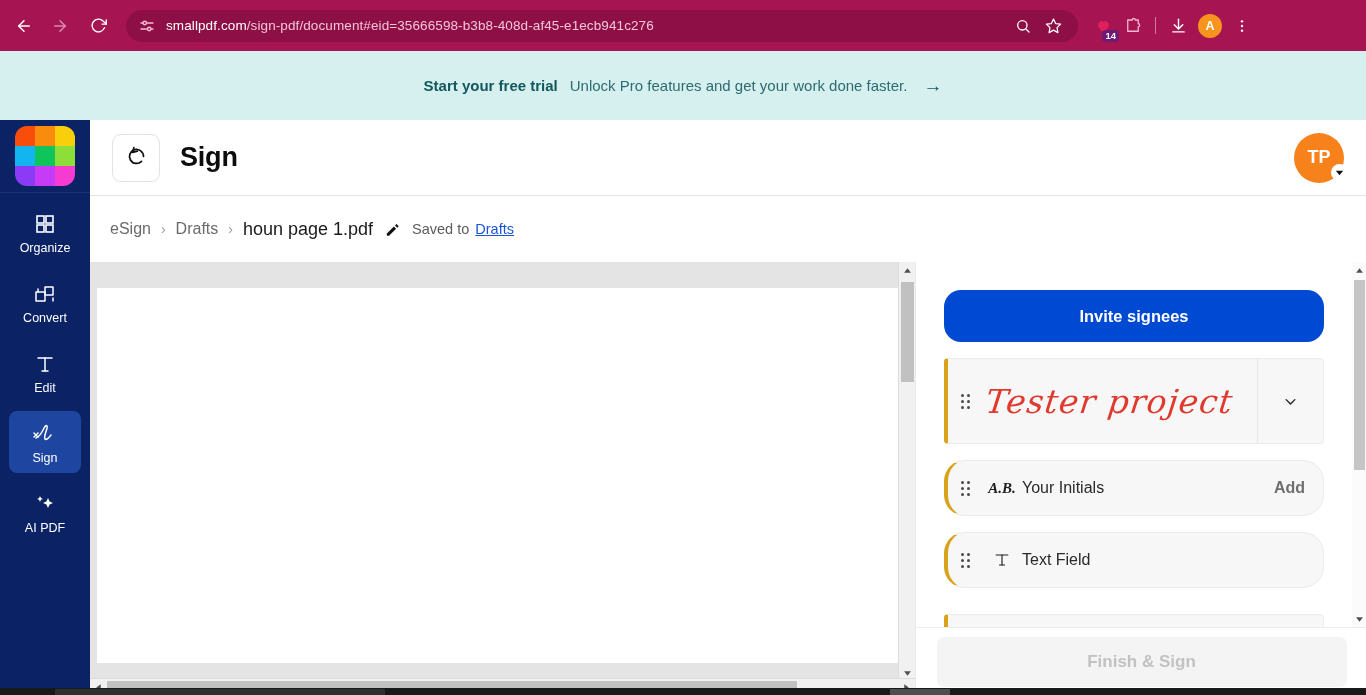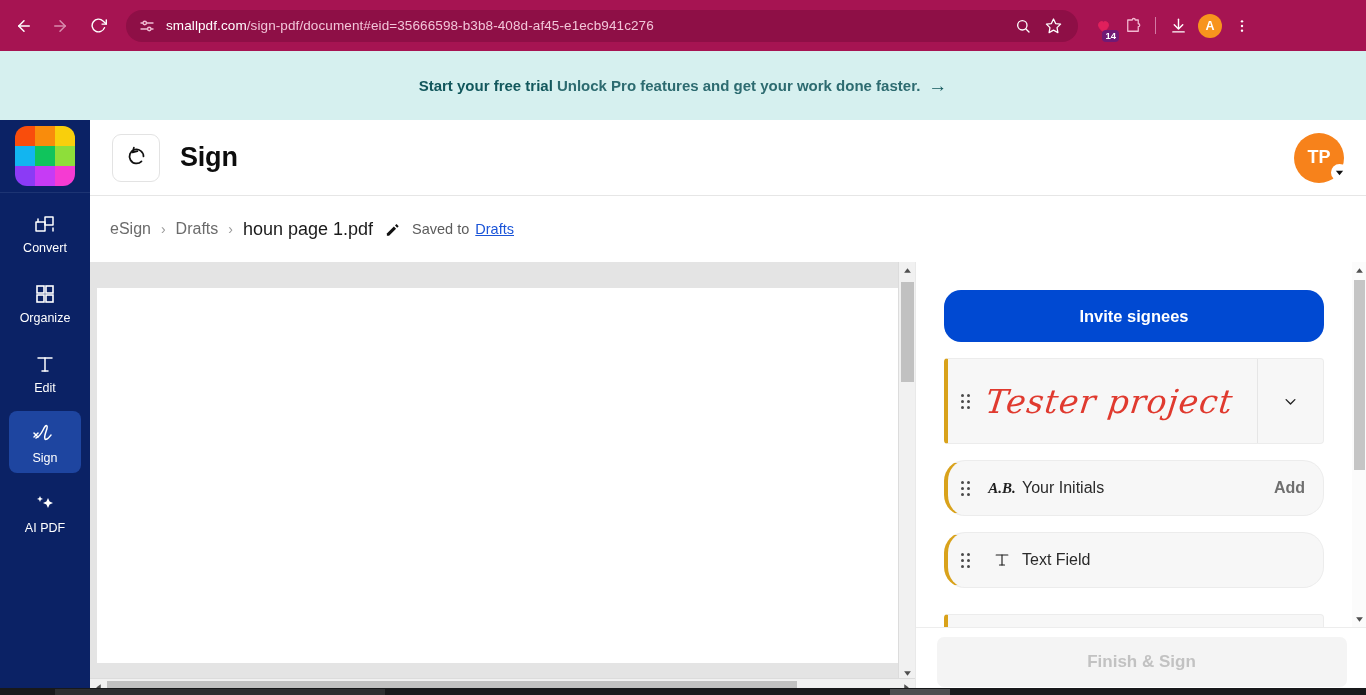--- a/index.html
+++ b/index.html
@@ -77,25 +77,25 @@
     display: flex; align-items: center; justify-content: center;
     margin: 0 5px;
   }
 
   
   #promo-banner {
     position: absolute; top: 51px; left: 0;
     width: 1366px; height: 69px;
     background: #d6f0ef;
     display: flex; align-items: center; justify-content: center;
-    gap: 4px;
+    gap: 12px;
     font-size: 15px;
   }
   #promo-bold { font-weight: bold; color: #12575c; }
-  #promo-text { color: #2d6b70; font-weight: bold; }
+  #promo-text { color: #2d6b70; }
   #promo-arrow { color: #12575c; font-size: 19px; line-height: 1; margin-left: 4px; }
 
   
   #sidebar {
     position: absolute; top: 120px; left: 0;
     width: 90px; height: 575px;
     background: #0b2265;
     display: flex; flex-direction: column; align-items: center;
   }
   #logo-tile {
@@ -436,40 +436,40 @@
       <i style="background:#8ede3a"></i>
     <i style="background:#8b3bf5"></i>
       <i style="background:#c63bf5"></i>
       <i style="background:#f53bd2"></i>
   </div>
   <div id="sidebar-divider"></div>
 
 
   <div class="nav-item">
     <span class="nav-icon">
+      <svg width="24" height="24" viewBox="0 0 24 24" fill="none" stroke="#ffffff" stroke-width="1.6">
+          <rect x="4" y="4" width="7" height="7"></rect>
+          <rect x="13" y="4" width="7" height="7"></rect>
+          <rect x="4" y="13" width="7" height="7"></rect>
+          <rect x="13" y="13" width="7" height="7"></rect>
+        </svg>
+    </span>
+    <span class="nav-label">Organize</span>
+  </div>
+
+  <div class="nav-item">
+    <span class="nav-icon">
       <svg width="24" height="24" viewBox="0 0 24 24" fill="none" stroke="#ffffff" stroke-width="1.5" stroke-linecap="round" stroke-linejoin="round">
           <rect x="3" y="10" width="9" height="9"></rect>
           <rect x="12" y="5" width="8" height="8"></rect>
           <polyline points="5 7 5 10"></polyline>
           <polyline points="20 16 20 19"></polyline>
         </svg>
     </span>
     <span class="nav-label">Convert</span>
-  </div>
-
-  <div class="nav-item">
-    <span class="nav-icon">
-      <svg width="24" height="24" viewBox="0 0 24 24" fill="none" stroke="#ffffff" stroke-width="1.6">
-          <rect x="4" y="4" width="7" height="7"></rect>
-          <rect x="13" y="4" width="7" height="7"></rect>
-          <rect x="4" y="13" width="7" height="7"></rect>
-          <rect x="13" y="13" width="7" height="7"></rect>
-        </svg>
-    </span>
-    <span class="nav-label">Organize</span>
   </div>
 
   <div class="nav-item">
     <span class="nav-icon">
       <svg width="24" height="24" viewBox="0 0 24 24" fill="none" stroke="#ffffff" stroke-width="1.5" stroke-linecap="round">
           <line x1="5" y1="6" x2="19" y2="6"></line>
           <line x1="12" y1="6" x2="12" y2="19"></line>
           <line x1="9" y1="19" x2="15" y2="19"></line>
         </svg>
     </span>

